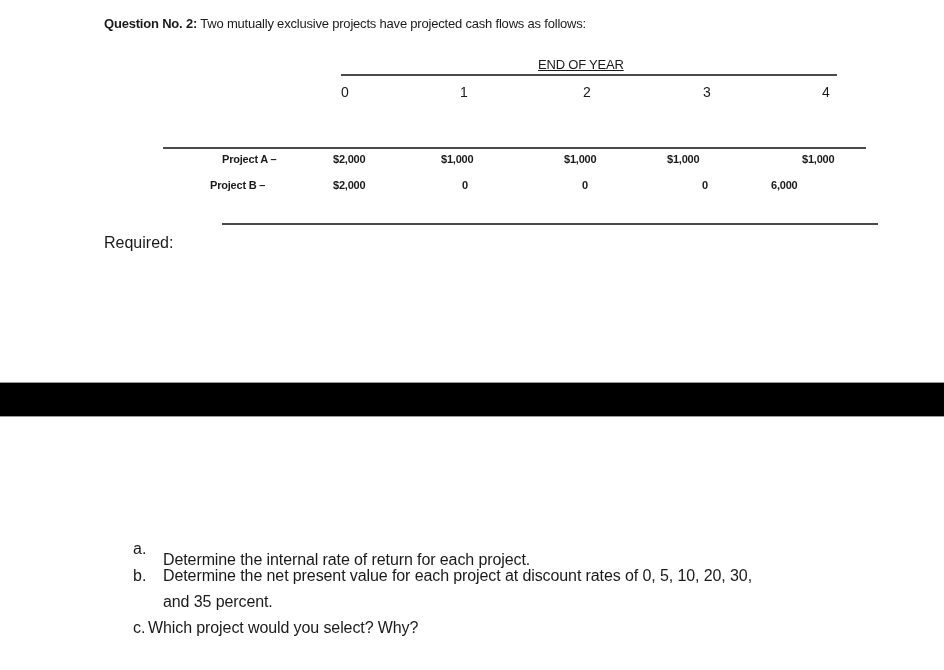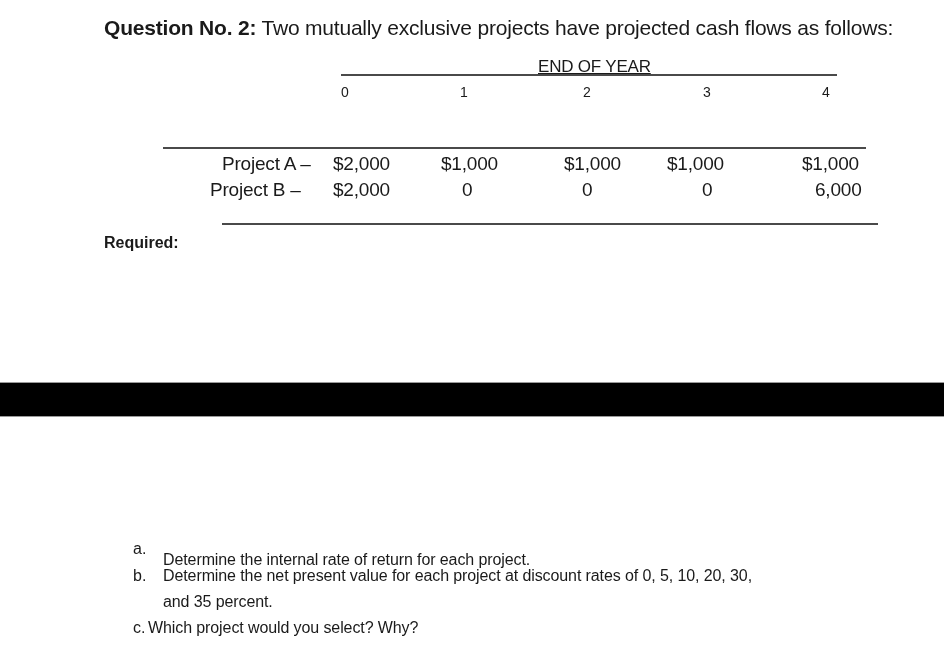--- a/index.html
+++ b/index.html
@@ -11,48 +11,49 @@
       width: 944px;
       height: 670px;
       position: relative;
       overflow: hidden;
       font-family: "Liberation Sans", "DejaVu Sans", sans-serif;
       color: #1a1a1a;
     }
     .abs { position: absolute; white-space: nowrap; }
     .title {
       left: 104px; top: 16px;
-      font-size: 21px;
+      font-size: 13px;
       letter-spacing: -0.2px;
     }
     .title .bold { font-weight: bold; }
     .hdr-line {
       position: absolute;
       height: 1.5px;
       background: #4a4a4a;
     }
     .eoy {
       left: 538px; top: 57px;
-      font-size: 17px;
+      font-size: 13px;
       text-decoration: underline;
       letter-spacing: -0.2px;
     }
     .yr {
       top: 84px;
       font-size: 14px;
       transform: translateX(-50%);
     }
     .cell {
-      font-size: 19px;
+      font-size: 11px;
       letter-spacing: -0.2px;
+      font-weight: bold;
     }
     .required {
       left: 104px; top: 234px;
       font-size: 16px;
-      font-weight: bold;
+      font-weight: normal;
     }
     .blackbar {
       position: absolute;
       left: 0; top: 382px;
       width: 944px; height: 33px;
       background: #000000;
       border-top: 1px solid #9a9a9a;
       border-bottom: 1px solid #9a9a9a;
     }
     .q-marker {
@@ -90,21 +91,21 @@
   <div class="abs cell" style="left:667px; top:153px;">$1,000</div>
   <div class="abs cell" style="left:802px; top:153px;">$1,000</div>
 </div>
 
 <div>
   <div class="abs cell" style="left:210px; top:179px;">Project B –</div>
   <div class="abs cell" style="left:333px; top:179px;">$2,000</div>
   <div class="abs cell" style="left:462px; top:179px;">0</div>
   <div class="abs cell" style="left:582px; top:179px;">0</div>
   <div class="abs cell" style="left:702px; top:179px;">0</div>
-  <div class="abs cell" style="left:815px; top:179px;">6,000</div>
+  <div class="abs cell" style="left:771px; top:179px;">6,000</div>
 </div>
 
 <div class="hdr-line" style="left:222px; top:223px; width:656px;"></div>
 
 <div class="abs required">Required:</div>
 
 <div class="blackbar"></div>
 
 <div>
   <div class="abs q-marker" style="left:133px; top:540px;">a.</div>

